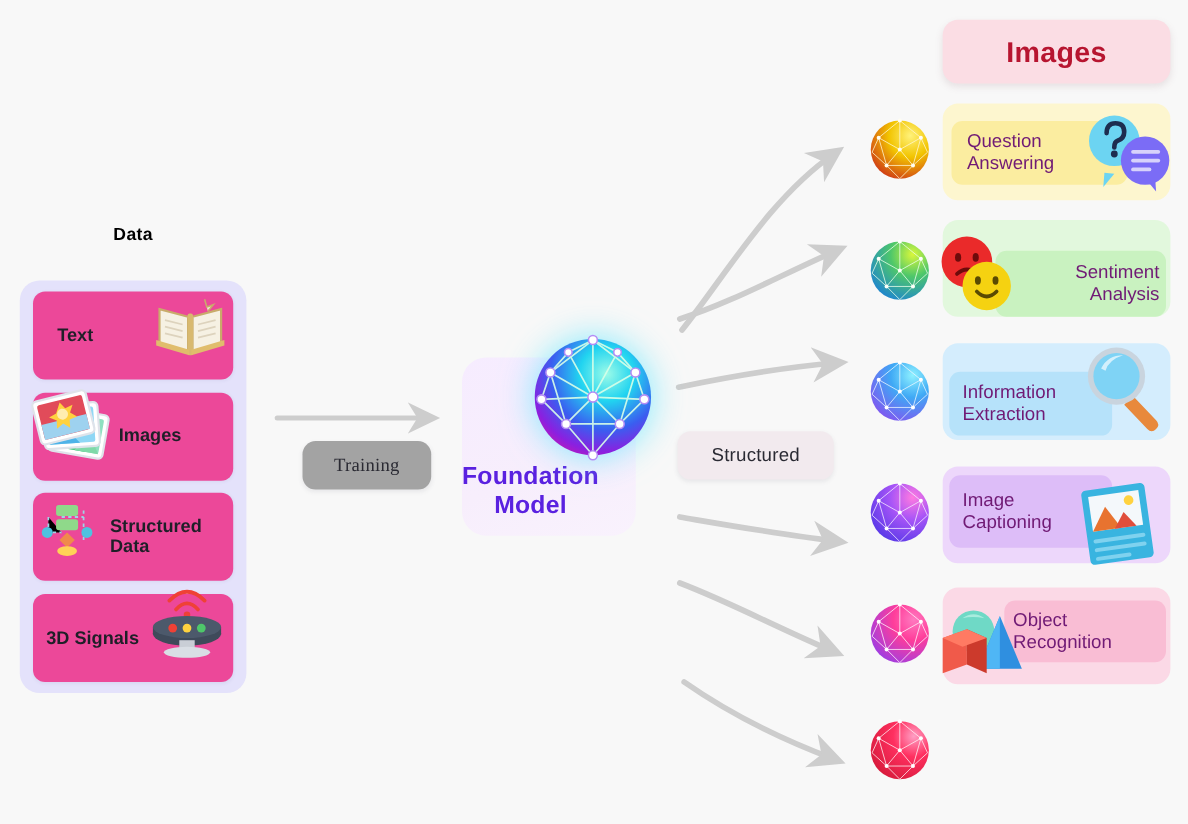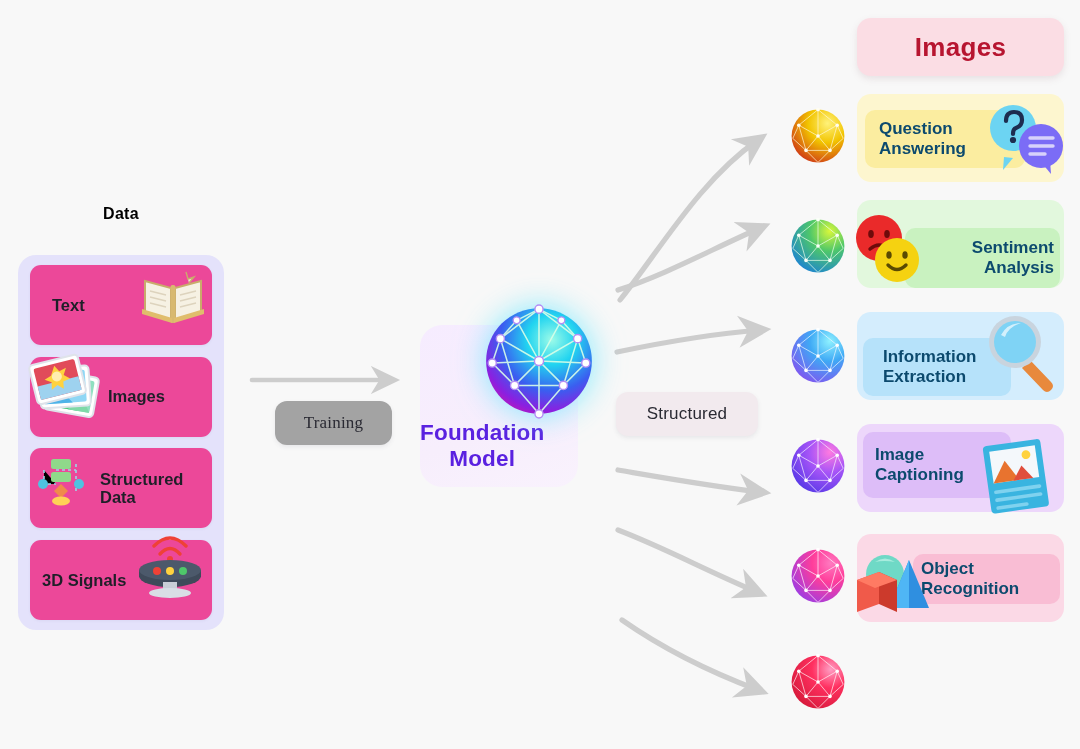--- a/index.html
+++ b/index.html
@@ -83,21 +83,21 @@
   }
   .task-card {
     position: absolute; left: 857px; width: 207px; height: 88px;
     border-radius: 14px; overflow: visible;
   }
   .task-inner {
     position: absolute; border-radius: 10px;
     display: flex; align-items: center;
   }
   .task-label {
-    font-size: 17px; font-weight: 700; color: #0c4a6e; line-height: 1.2;
+    font-size: 17px; font-weight: 400; color: #701a75; line-height: 1.2;
     white-space: pre-line; position: relative; z-index: 2;
   }
   .task-emoji { position: absolute; z-index: 4; }
   .sphere-ico { position: absolute; left: 788px; width: 60px; height: 60px; }
 </style>
 </head>
 <body>
 
 <div id="stage">
 
@@ -442,21 +442,21 @@
         <g fill="#5a4a02">
             <ellipse cx="44" cy="47" rx="2.7" ry="3.8"></ellipse>
             <ellipse cx="60" cy="47" rx="2.7" ry="3.8"></ellipse>
           </g>
         <path d="M43,57 q9,9 18,0" fill="none" stroke="#5a4a02" stroke-width="3.4" stroke-linecap="round"></path>
       </svg>
     </span>
   </div>
 
   <div class="task-card" style="top:312px;background:#d4edfd">
-    <div class="task-inner" style="left:6px;top:26px;width:148px;height:58px;background:#b6e2fa;padding-left:20px;">
+    <div class="task-inner" style="left:6px;top:26px;width:148px;height:58px;background:#b6e2fa;padding-left:12px;">
       <span class="task-label">Information
 Extraction</span>
     </div>
     <span class="task-emoji" style="left:118px;top:-10px;">
       <svg width="92" height="92" viewBox="0 0 92 92">
         <path d="M55,58 L76,80 q4,4 0,8 q-4,4 -8,0 L47,66 Z" fill="#e8893c"></path>
         <circle cx="40" cy="40" r="26" fill="#c9d4de"></circle>
         <circle cx="40" cy="40" r="21" fill="#7fd3f5"></circle>
         <path d="M26,33 q6,-12 20,-12 q-13,4 -16,14 z" fill="#ddf3fd" opacity=".9"></path>
       </svg>
@@ -480,21 +480,21 @@
             <path d="M19,53 L63,53"></path>
               <path d="M19,61 L63,61"></path>
               <path d="M19,69 L48,69"></path>
           </g>
         </g>
       </svg>
     </span>
   </div>
 
   <div class="task-card" style="top:534px;background:#fbd9e6">
-    <div class="task-inner" style="left:56px;top:12px;width:147px;height:50px;background:#f9bdd4;padding-left:8px;margin-top:8px;">
+    <div class="task-inner" style="left:56px;top:12px;width:147px;height:56px;background:#f9bdd4;padding-left:8px;">
       <span class="task-label">Object
 Recognition</span>
     </div>
     <span class="task-emoji" style="left:-6px;top:16px;">
       <svg width="86" height="74" viewBox="0 0 86 74">
         <circle cx="34" cy="24" r="19" fill="#6fd9c6"></circle>
         <path d="M24,12 q10,-7 20,0 q-11,-2 -20,0z" fill="#b6f0e4" opacity=".8"></path>
         <path d="M58,10 L78,58 L38,58 Z" fill="#2f8fe0"></path>
         <path d="M58,10 L58,58 L38,58 Z" fill="#4fb6f5"></path>
         <path d="M6,30 L28,22 L28,54 L6,62 Z" fill="#f05a4a"></path>

